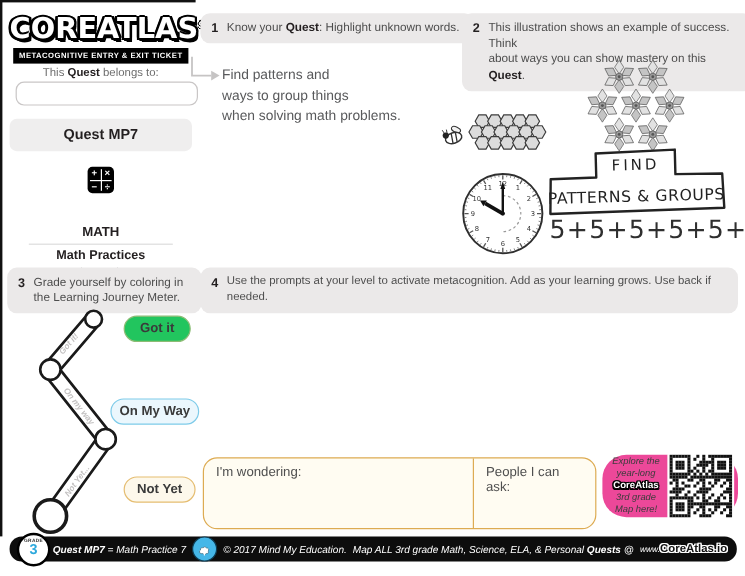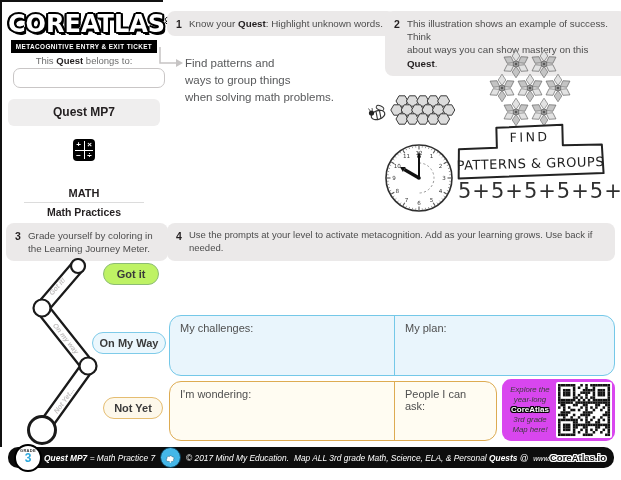--- a/index.html
+++ b/index.html
@@ -51,40 +51,40 @@
   
   .ill{position:absolute;}
   .sign{transform:rotate(-1.5deg);}
   .equation{position:absolute;left:458px;top:179px;width:150px;text-align:center;
           font-family:"DejaVu Sans",sans-serif;font-size:21px;color:#2f2f2f;letter-spacing:1px;}
 
   
   .meter{position:absolute;left:6px;top:254px;}
   .pill{position:absolute;border-radius:13px;font-weight:bold;font-size:11px;color:#3a3a3a;
         display:flex;align-items:center;justify-content:center;background:#fff;}
-  .pill.green{left:103px;top:263px;width:54px;height:20px;border:1.5px solid #8cbc74;background:#bef264;}
+  .pill.green{left:103px;top:263px;width:54px;height:20px;border:1.5px solid #8cbc74;background:#22c55e;}
   .pill.blue{left:92px;top:332px;width:72px;height:20px;border:1.5px solid #7ecbe9;background:#ebf7fd;}
   .pill.orange{left:103px;top:397px;width:58px;height:20px;border:1.5px solid #e5bd71;background:#fdf8eb;}
 
   
   .pbox{position:absolute;left:169px;border-style:solid;border-width:1.6px;border-radius:12px;
         display:flex;box-sizing:border-box;}
   .pbox .cell{padding:6px 10px;font-size:11px;color:#4f4f4f;box-sizing:border-box;}
   .pbox .cell.l{width:224px;flex:none;}
   .pbox .cell.r{flex:1;border-left-style:solid;border-left-width:1.3px;}
   .pbox.green{top:252px;width:446px;height:59px;border-color:#76ad5c;background:#fdfefc;}
   .pbox.green .cell.r{border-left-color:#8cbc74;}
   .pbox.blue{top:315px;width:446px;height:61px;border-color:#74c8e8;background:#e9f5fc;}
   .pbox.blue .cell.r{border-left-color:#74c8e8;}
   .pbox.orange{top:381px;width:328px;height:60px;border-color:#ddab52;background:#fffcf2;}
   .pbox.orange .cell.r{border-left-color:#ddab52;}
 
   
-  .qr-panel{position:absolute;left:502px;top:379px;width:113px;height:62px;background:#d946ef;
-        border-radius:9px;display:flex;align-items:center;padding:0 2px;box-sizing:border-box;}
+  .qr-panel{position:absolute;left:502px;top:379px;width:113px;height:52px;background:#ec4899;
+        border-radius:20px;display:flex;align-items:center;padding:0 2px;box-sizing:border-box;}
   .qr-text{width:52px;text-align:center;font-size:7.8px;font-style:italic;color:#3c3c3c;line-height:1.3;}
   .mini-logo{font-style:normal;font-weight:900;font-size:8px;color:#fff;letter-spacing:0;
         text-shadow:1px 0 0 #000,-1px 0 0 #000,0 1px 0 #000,0 -1px 0 #000,1px 1px 0 #000,-1px -1px 0 #000,1px -1px 0 #000,-1px 1px 0 #000;}
 
   
   .footer{position:absolute;left:8px;top:447px;width:606px;height:21px;background:#0d0d0d;border-radius:10px;
         display:flex;align-items:center;justify-content:space-between;
         padding:0 8px 0 36px;box-sizing:border-box;color:#fff;font-size:8.4px;font-style:italic;}
   .footer b{font-weight:bold;}
   .badge{position:absolute;left:6px;top:-3px;width:24px;height:24px;background:#fff;border:2.2px solid #000;
@@ -361,24 +361,20 @@
 
   <div class="pill green">Got it</div>
   <div class="pill blue">On My Way</div>
   <div class="pill orange">Not Yet</div>
 
   <div class="graybox" style="left:167px;top:223px;width:418px;font-size:9.5px;">
     <span class="stepnum">4</span>
     <span>Use the prompts at your level to activate metacognition. Add as your learning grows. Use back if needed.</span>
   </div>
 
-  <div class="pbox blue">
-    <div class="cell l">My challenges:</div>
-    <div class="cell r">My plan:</div>
-  </div>
   <div class="pbox orange">
     <div class="cell l">I'm wondering:</div>
     <div class="cell r">People I can ask:</div>
   </div>
 
   <div class="qr-panel">
     <div class="qr-text">
       <div>Explore the</div>
       <div>year-long</div>
       <div class="mini-logo">CoreAtlas</div>

